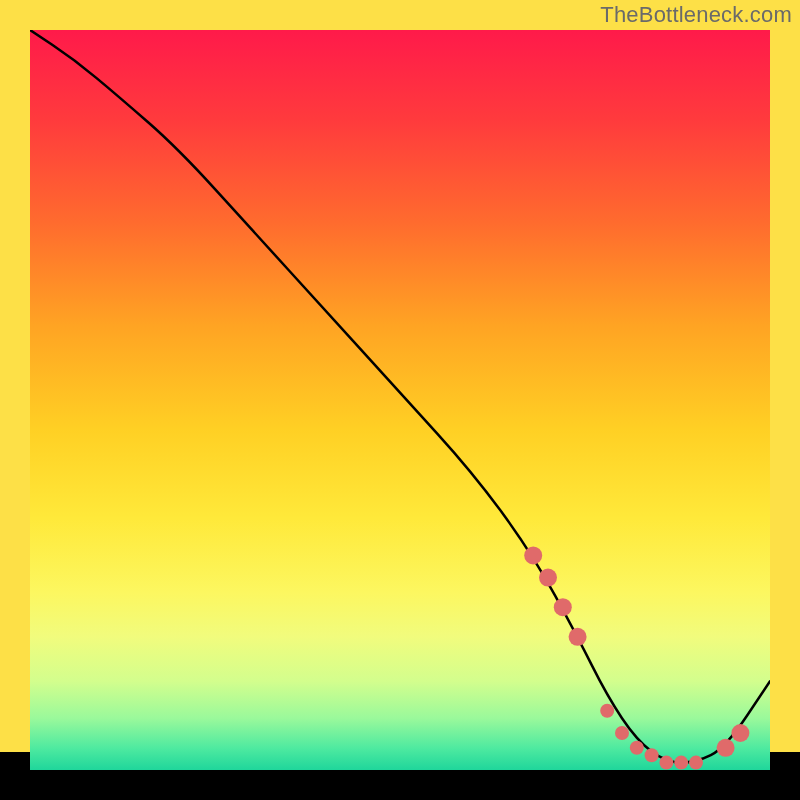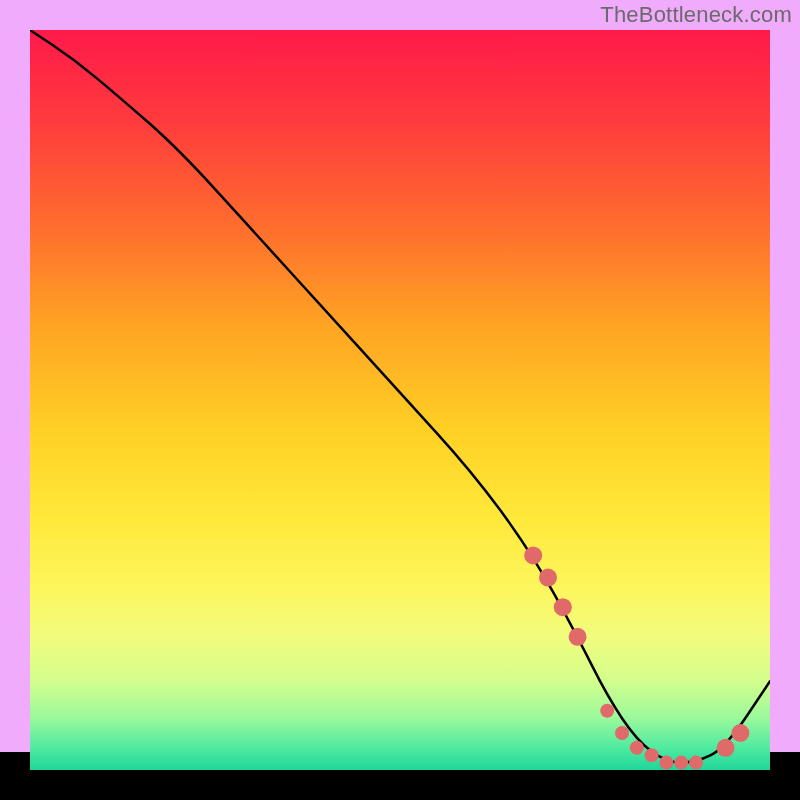--- a/index.html
+++ b/index.html
@@ -8,21 +8,21 @@
     width: 800px;
     height: 800px;
     background: #000;
     overflow: hidden;
     font-family: Arial, Helvetica, sans-serif;
   }
   .frame {
     position: relative;
     width: 800px;
     height: 752px;
-    background: #f0abfc;
+    background: #fde047;
   }
   .watermark {
     position: absolute;
     top: 2px;
     right: 8px;
     color: #6a6a6a;
     font-size: 22px;
     font-weight: 500;
     letter-spacing: 0.2px;
     z-index: 10;

